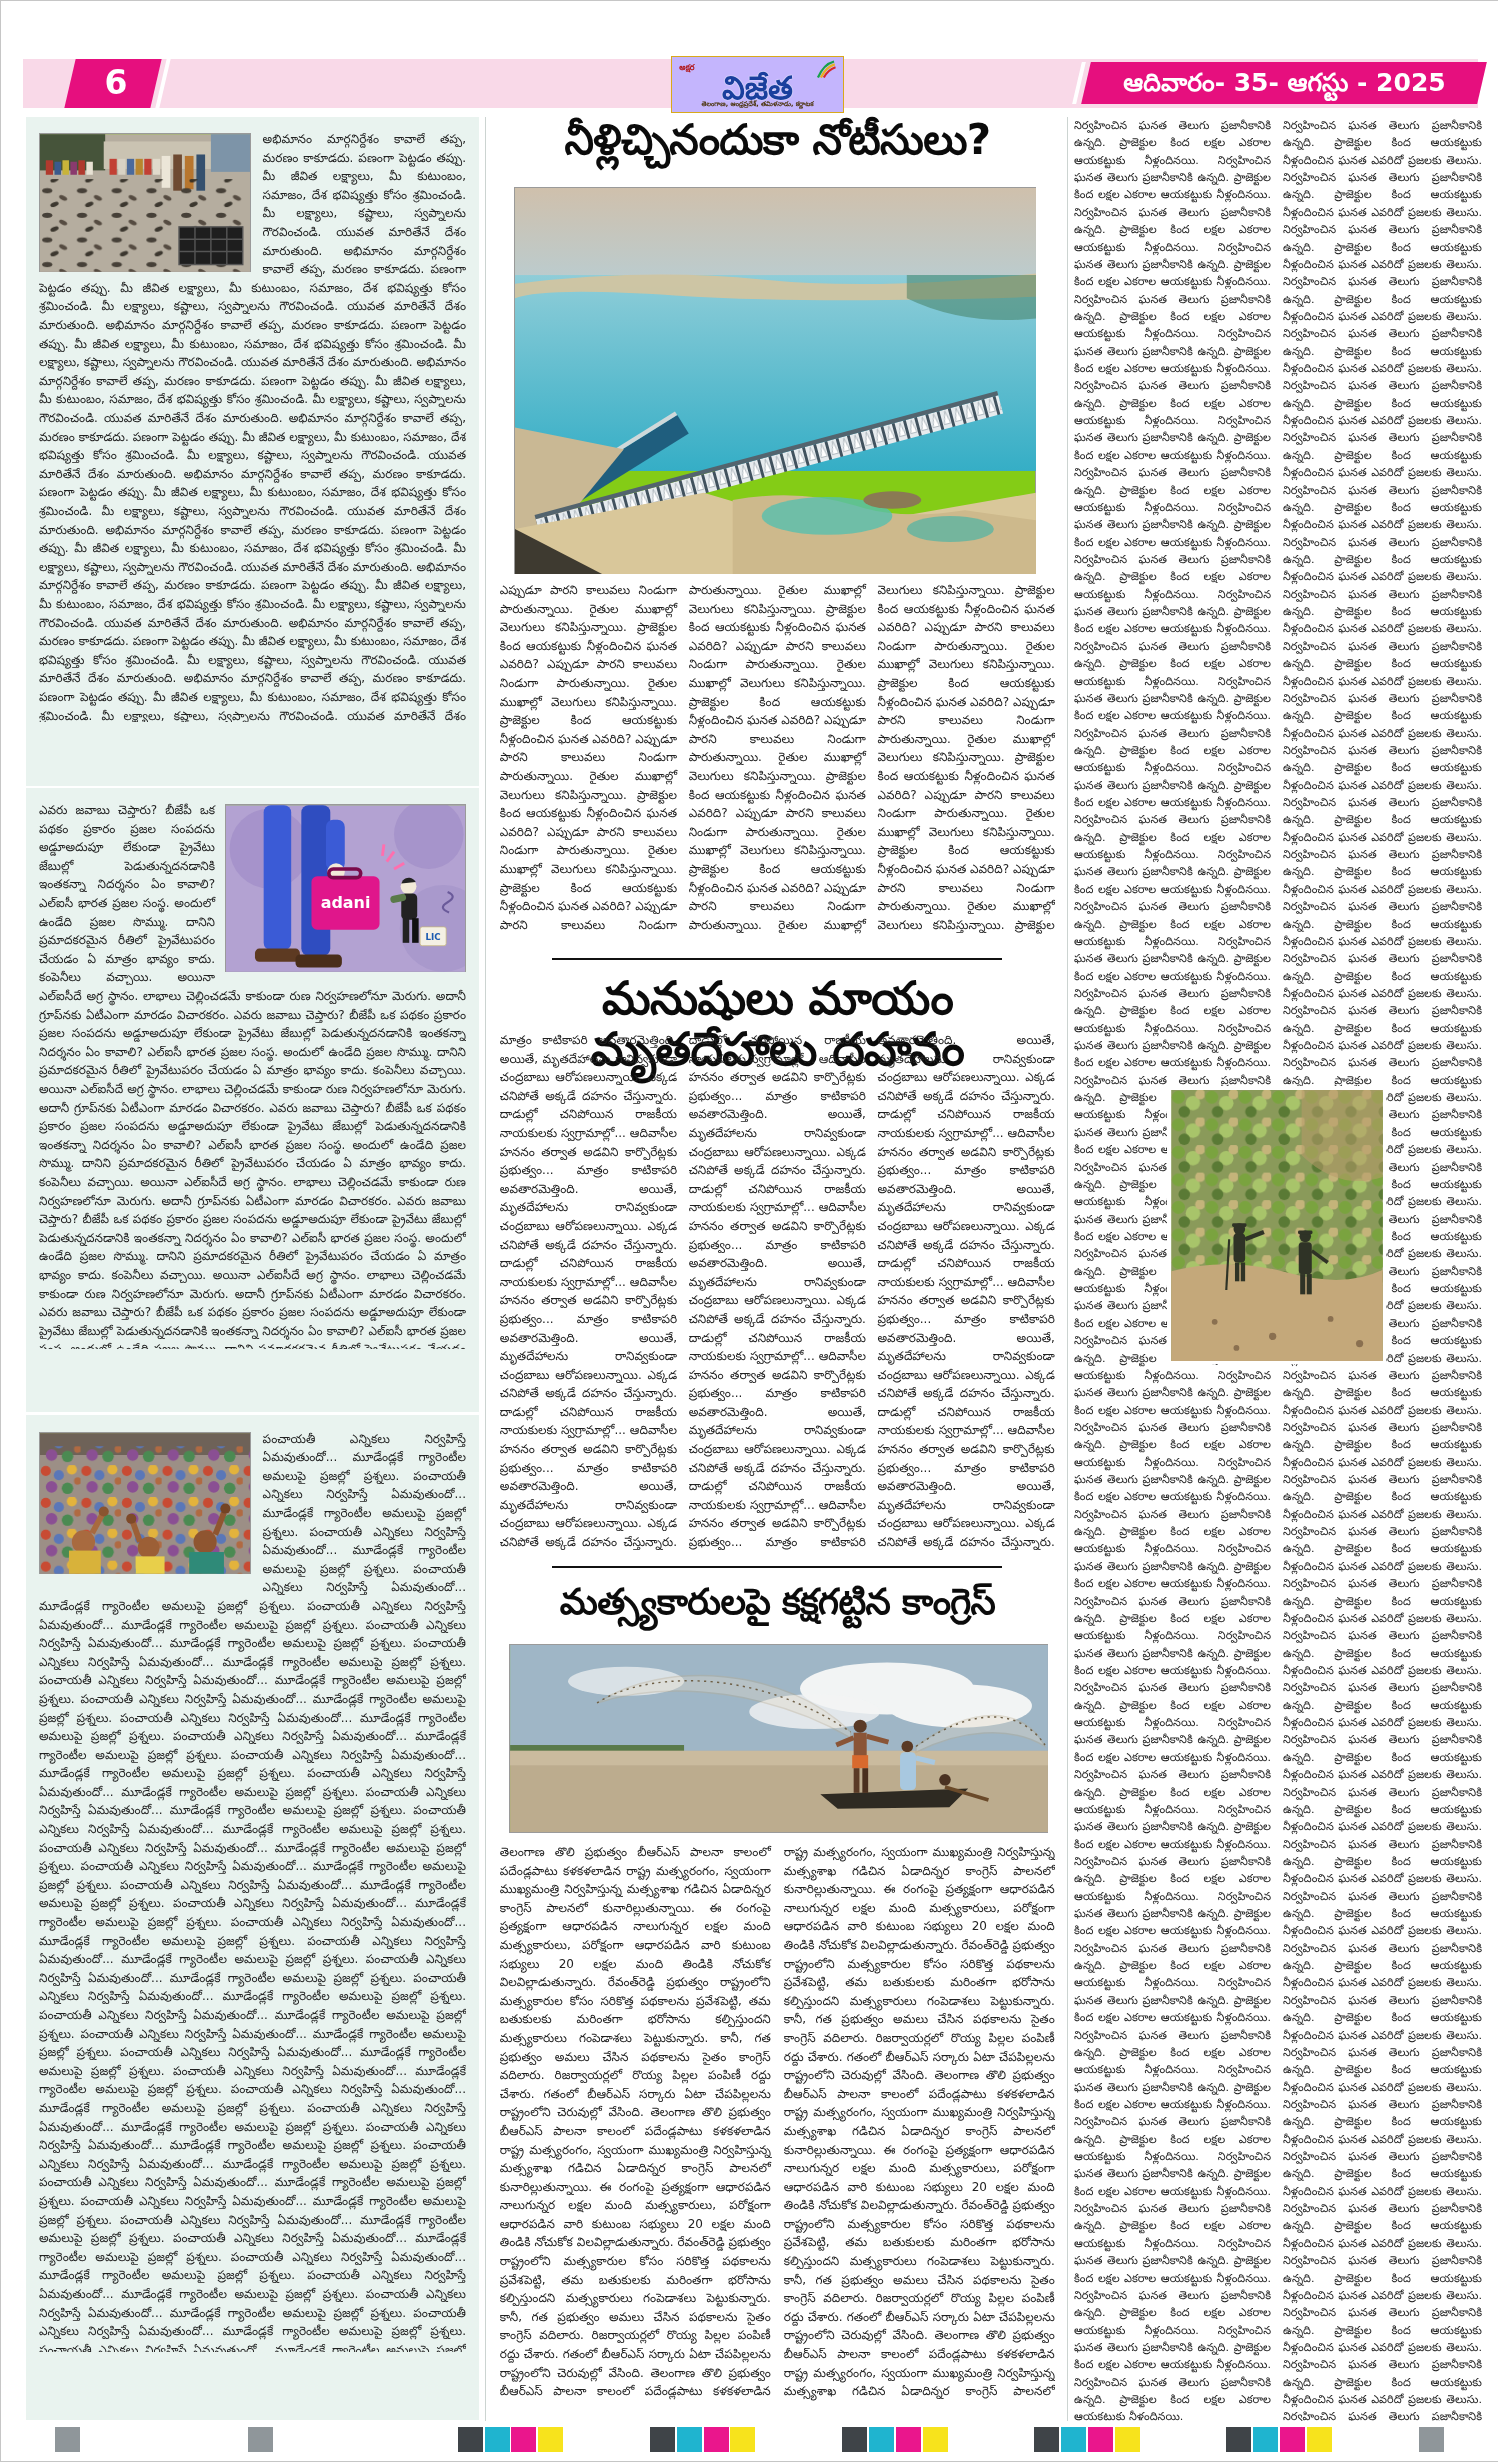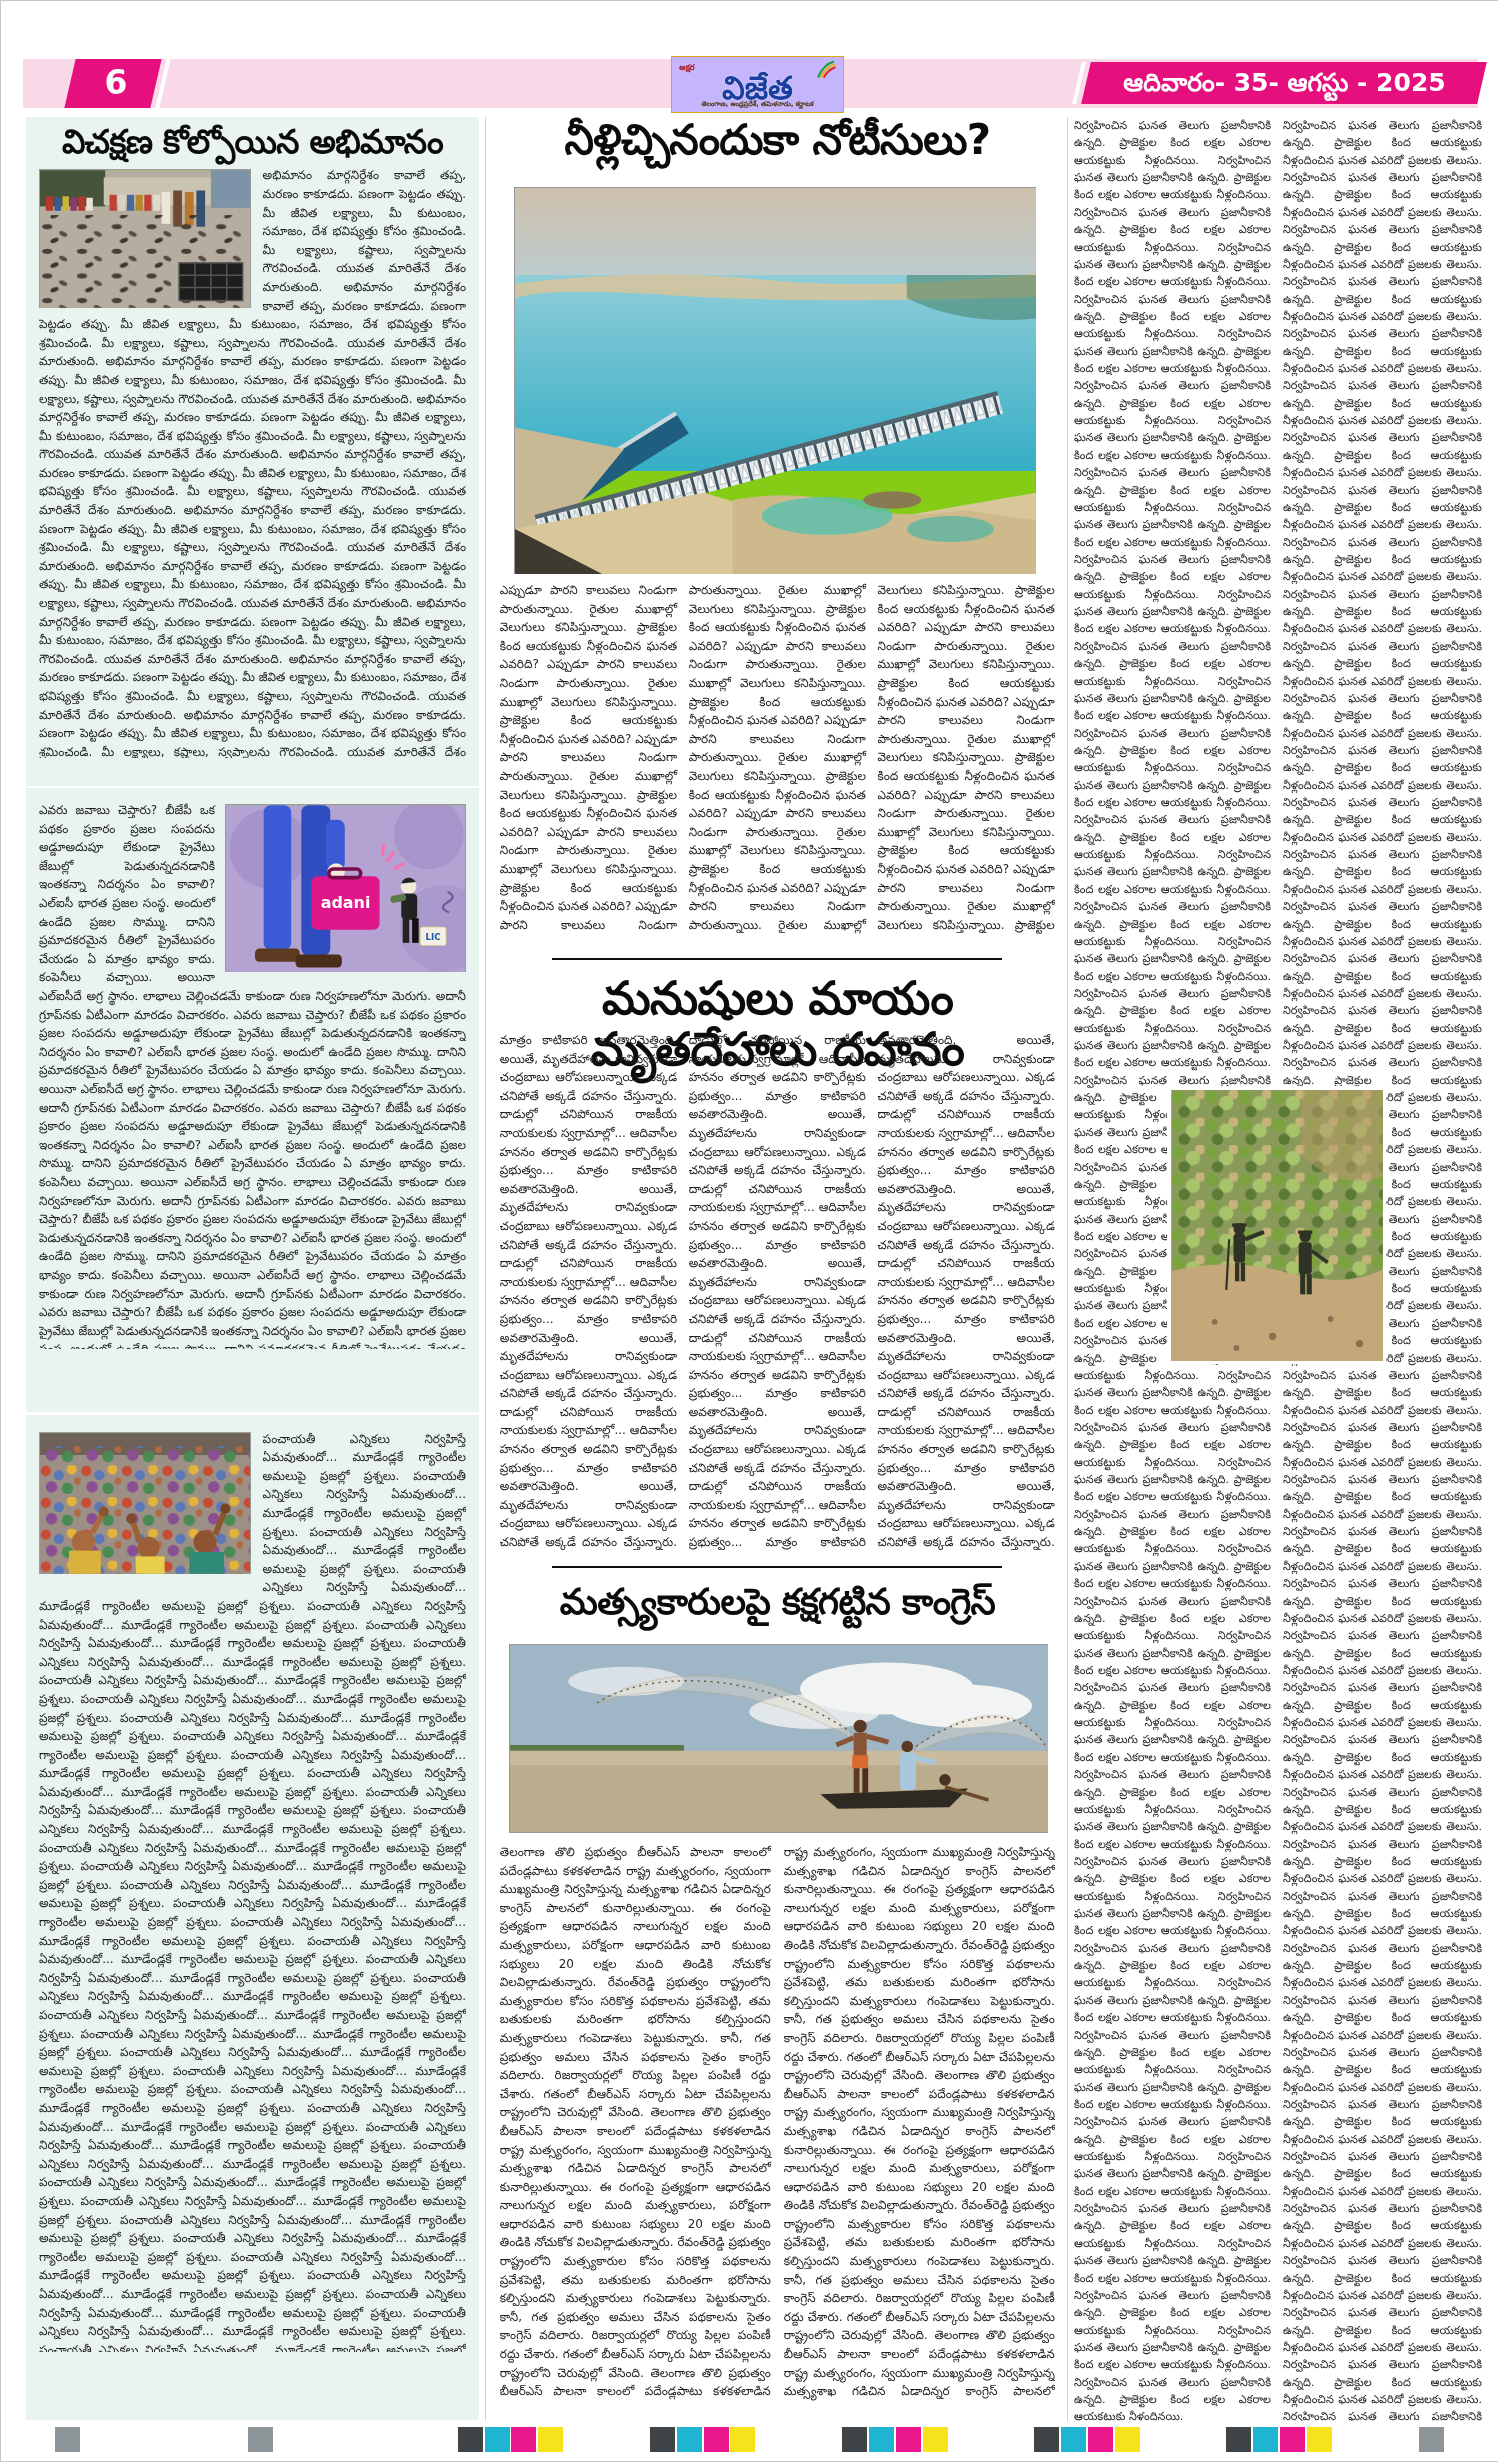--- a/index.html
+++ b/index.html
@@ -74,21 +74,20 @@
 
   <div class="date-tab">
       <div class="slash"></div>
     </div>
   <div class="date-txt">ఆదివారం- 35- ఆగస్టు - 2025</div>
 
   <div class="vrule" style="left:484px"></div>
   <div class="vrule" style="left:1066px"></div>
 
   <div class="panel" style="top:116px;height:669px">
-    <h2 class="hl" style="font-size:33px">విచక్షణ కోల్పోయిన అభిమానం</h2>
     <div class="measure body-txt" style="height:592px;margin-top:5.8px">
       <span class="ph fl" style="width:212px;height:139px;display:block">
         <svg width="210" height="138" viewBox="0 0 290 190">
           <rect width="290" height="190" fill="#b5ad9f"></rect>
           <rect x="0" y="0" width="90" height="50" fill="#46543a"></rect>
           <rect x="88" y="10" width="150" height="38" fill="#cac3b2"></rect>
           <rect x="236" y="0" width="54" height="52" fill="#7d94a8"></rect>
           <g>
             <rect x="8" y="36" width="10" height="20" fill="#b03a2e"></rect>
               <rect x="20" y="38" width="9" height="18" fill="#3a5a8c"></rect>

